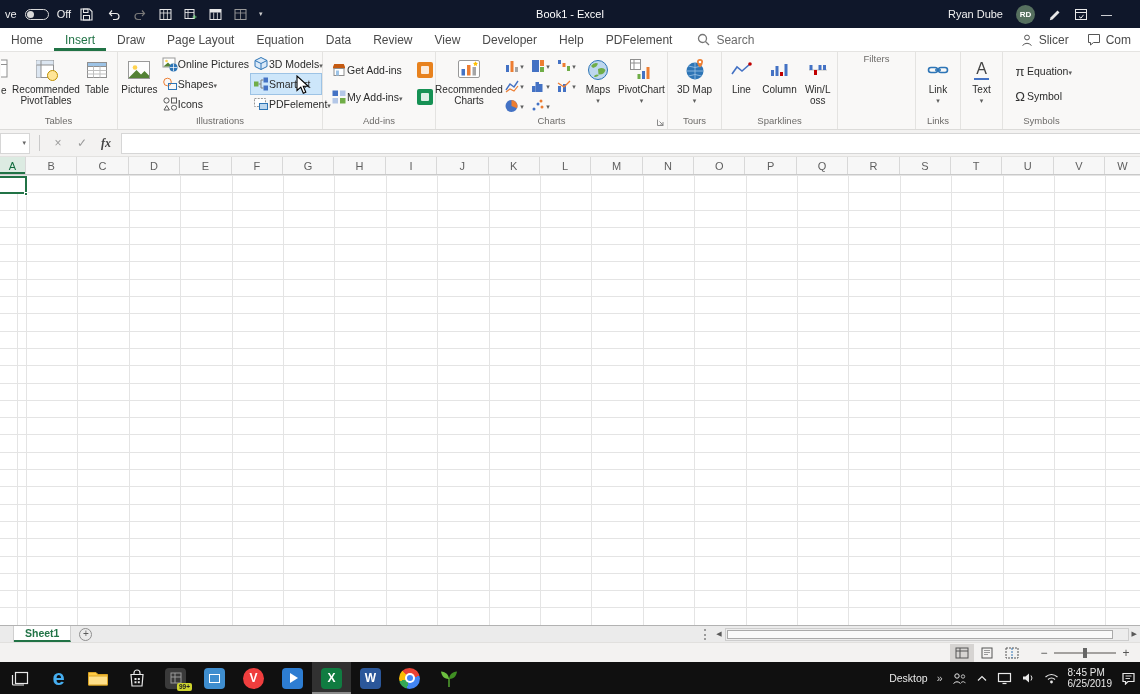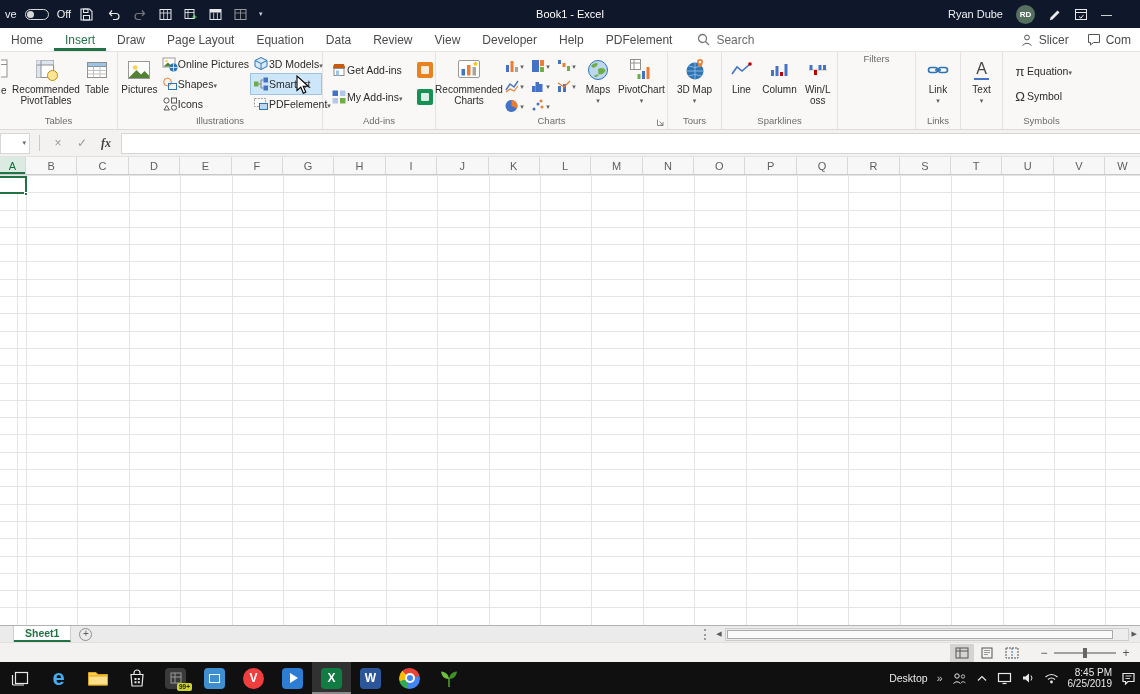--- a/index.html
+++ b/index.html
@@ -108,21 +108,21 @@
 .tapp.active{background:rgba(255,255,255,.14);box-shadow:inset 0 -2px 0 #8a8a8a}
 .appsq{width:21px;height:21px;border-radius:4px;display:flex;align-items:center;justify-content:center;color:#fff;font-weight:bold;font-size:12px}
 .edgee{color:#46aef0;font-size:22px;font-weight:bold;line-height:22px}
 .badge{position:absolute;right:3px;bottom:3px;background:#cdd32e;color:#222;font-size:6.5px;font-weight:bold;padding:0 2px;border-radius:2px;line-height:8px}
 .playtri{width:0;height:0;border-left:8px solid #fff;border-top:5px solid transparent;border-bottom:5px solid transparent;margin-left:2px}
 .winrect{width:11px;height:9px;border:1.5px solid #fff}
 .chrome{position:relative;width:21px;height:21px;border-radius:50%;background:conic-gradient(from -45deg,#ea4335 0 120deg,#4285f4 120deg 240deg,#34a853 240deg 300deg,#fbbc05 300deg 360deg)}
 .chrome .cin{position:absolute;inset:5.5px;background:#fff;border-radius:50%}
 .chrome .ccore{position:absolute;inset:7.5px;background:#4285f4;border-radius:50%}
 .ttray{margin-left:auto;display:flex;align-items:center;gap:9px;padding-right:4px;font-size:10.5px}
-.clock{text-align:right;line-height:11px;font-size:10px}
+.clock{text-align:left;line-height:11px;font-size:10px}
 
 
 .cursor{position:absolute;left:296px;top:75px;z-index:60;pointer-events:none}
 </style>
 </head>
 <body>
 
 <div class="screen">
 
   <div class="titlebar">

